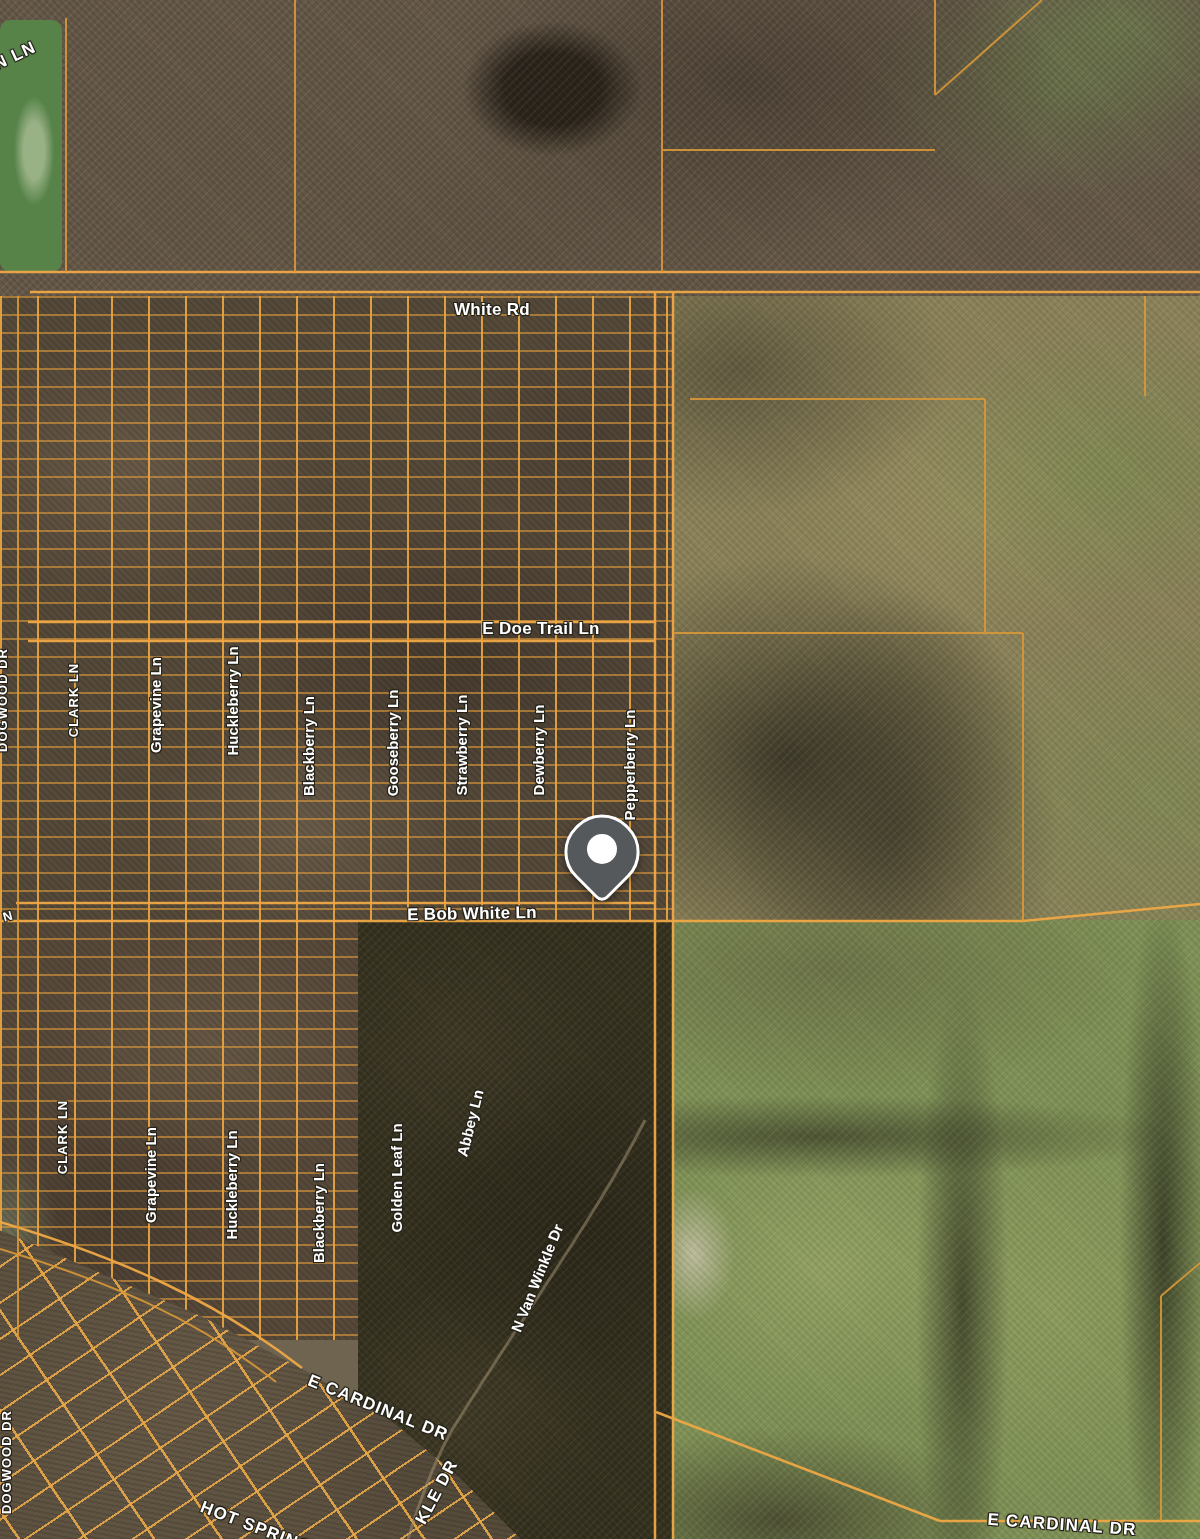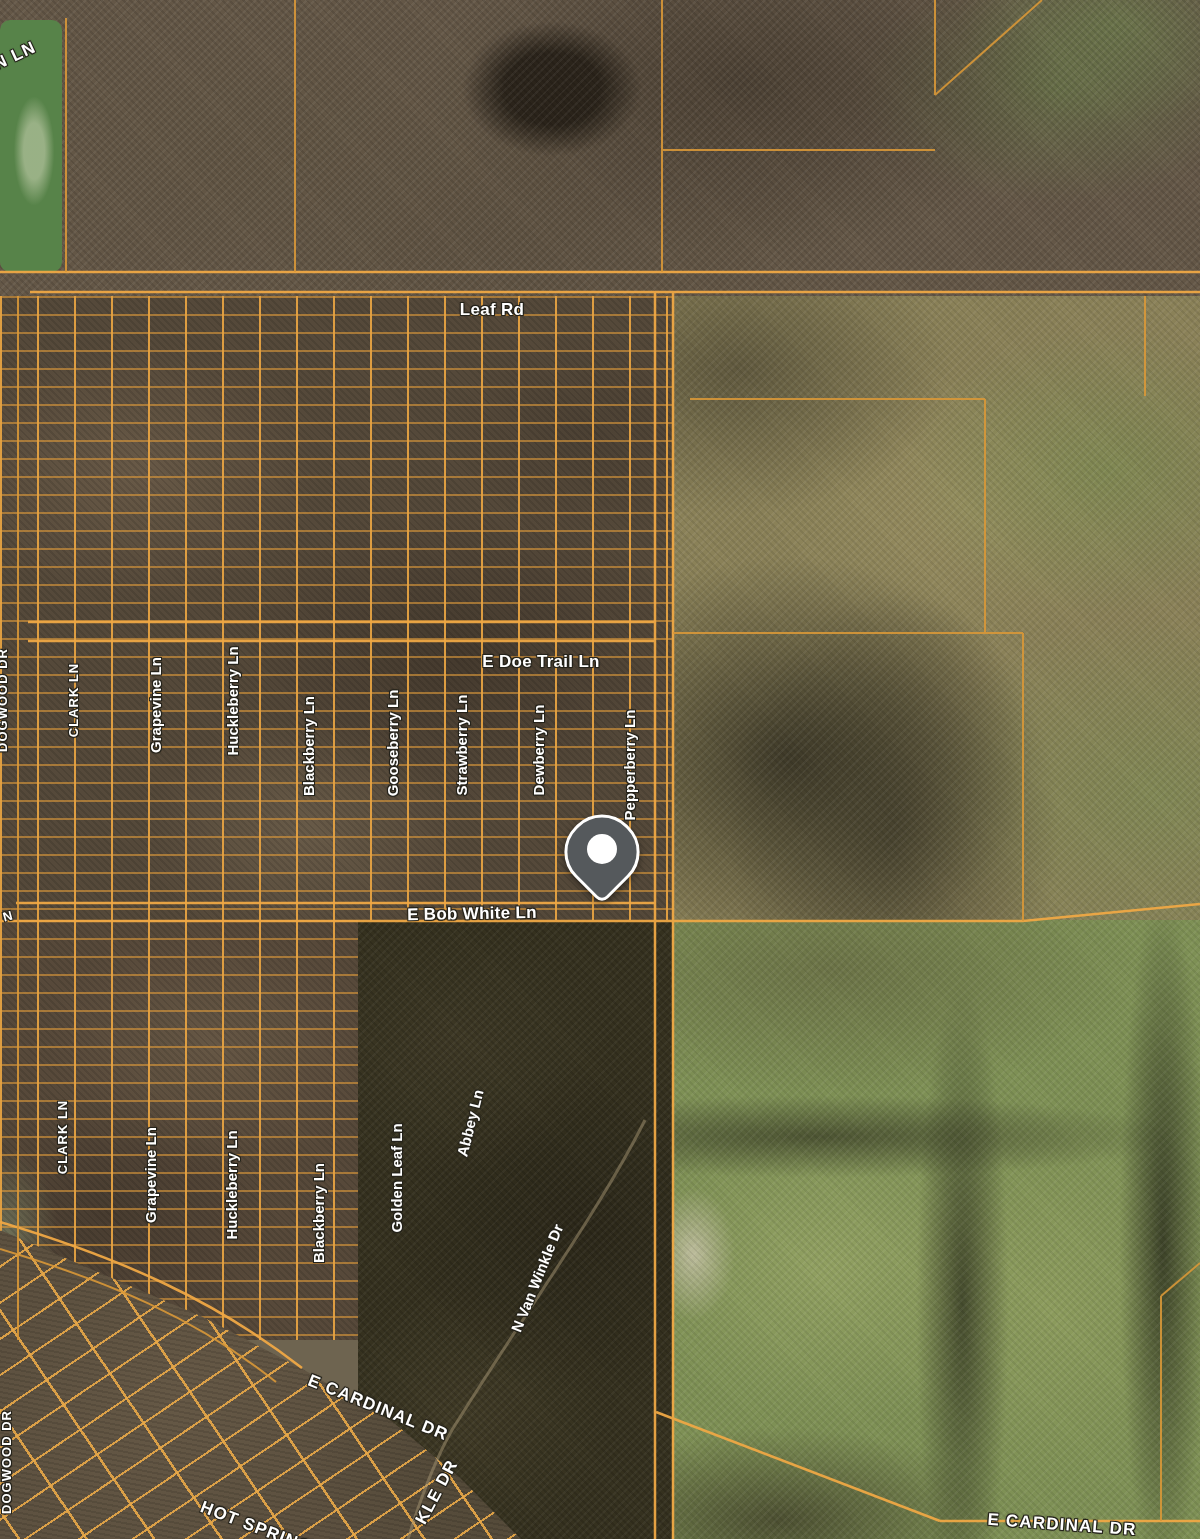--- a/index.html
+++ b/index.html
@@ -178,22 +178,22 @@
       <path d="M18 296 V1340"></path>
       <path d="M0 1249 C110 1282 196 1318 276 1382"></path>
     </g>
     <g fill="none" stroke="rgba(165,150,115,.5)" stroke-width="3">
       <path d="M645 1120 C600 1210 520 1320 452 1430 C435 1460 420 1500 408 1539"></path>
     </g>
   </svg>
 
   <div id="labels-layer">
       <span class="lbl lbl-caps" style="left: 15px; top: 56px; --r: -25deg;">N LN</span>
-      <span class="lbl lbl-road" style="left: 492px; top: 310px; --r: 0deg;">Leaf Rd</span>
-      <span class="lbl lbl-road" style="left: 517px; top: 662px; padding-left: 48px; --r: 0deg;">E Doe Trail Ln</span>
+      <span class="lbl lbl-road" style="left: 492px; top: 310px; --r: 0deg;">White Rd</span>
+      <span class="lbl lbl-road" style="left: 517px; top: 629px; padding-left: 48px; --r: 0deg;">E Doe Trail Ln</span>
       <span class="lbl lbl-capsv" style="left: 2px; top: 700px; --r: -90deg;">DOGWOOD DR</span>
       <span class="lbl lbl-capsv" style="left: 73px; top: 700px; --r: -90deg;">CLARK LN</span>
       <span class="lbl lbl-vert" style="left: 155px; top: 705px; --r: -90deg;">Grapevine Ln</span>
       <span class="lbl lbl-vert" style="left: 232px; top: 701px; --r: -90deg;">Huckleberry Ln</span>
       <span class="lbl lbl-vert" style="left: 308px; top: 746px; --r: -90deg;">Blackberry Ln</span>
       <span class="lbl lbl-vert" style="left: 392px; top: 743px; --r: -90deg;">Gooseberry Ln</span>
       <span class="lbl lbl-vert" style="left: 461px; top: 745px; --r: -90deg;">Strawberry Ln</span>
       <span class="lbl lbl-vert" style="left: 538px; top: 750px; --r: -90deg;">Dewberry Ln</span>
       <span class="lbl lbl-vert" style="left: 629px; top: 765px; --r: -90deg;">Pepperberry Ln</span>
       <span class="lbl lbl-road" style="left: 472px; top: 914px; --r: -1deg;">E Bob White Ln</span>

